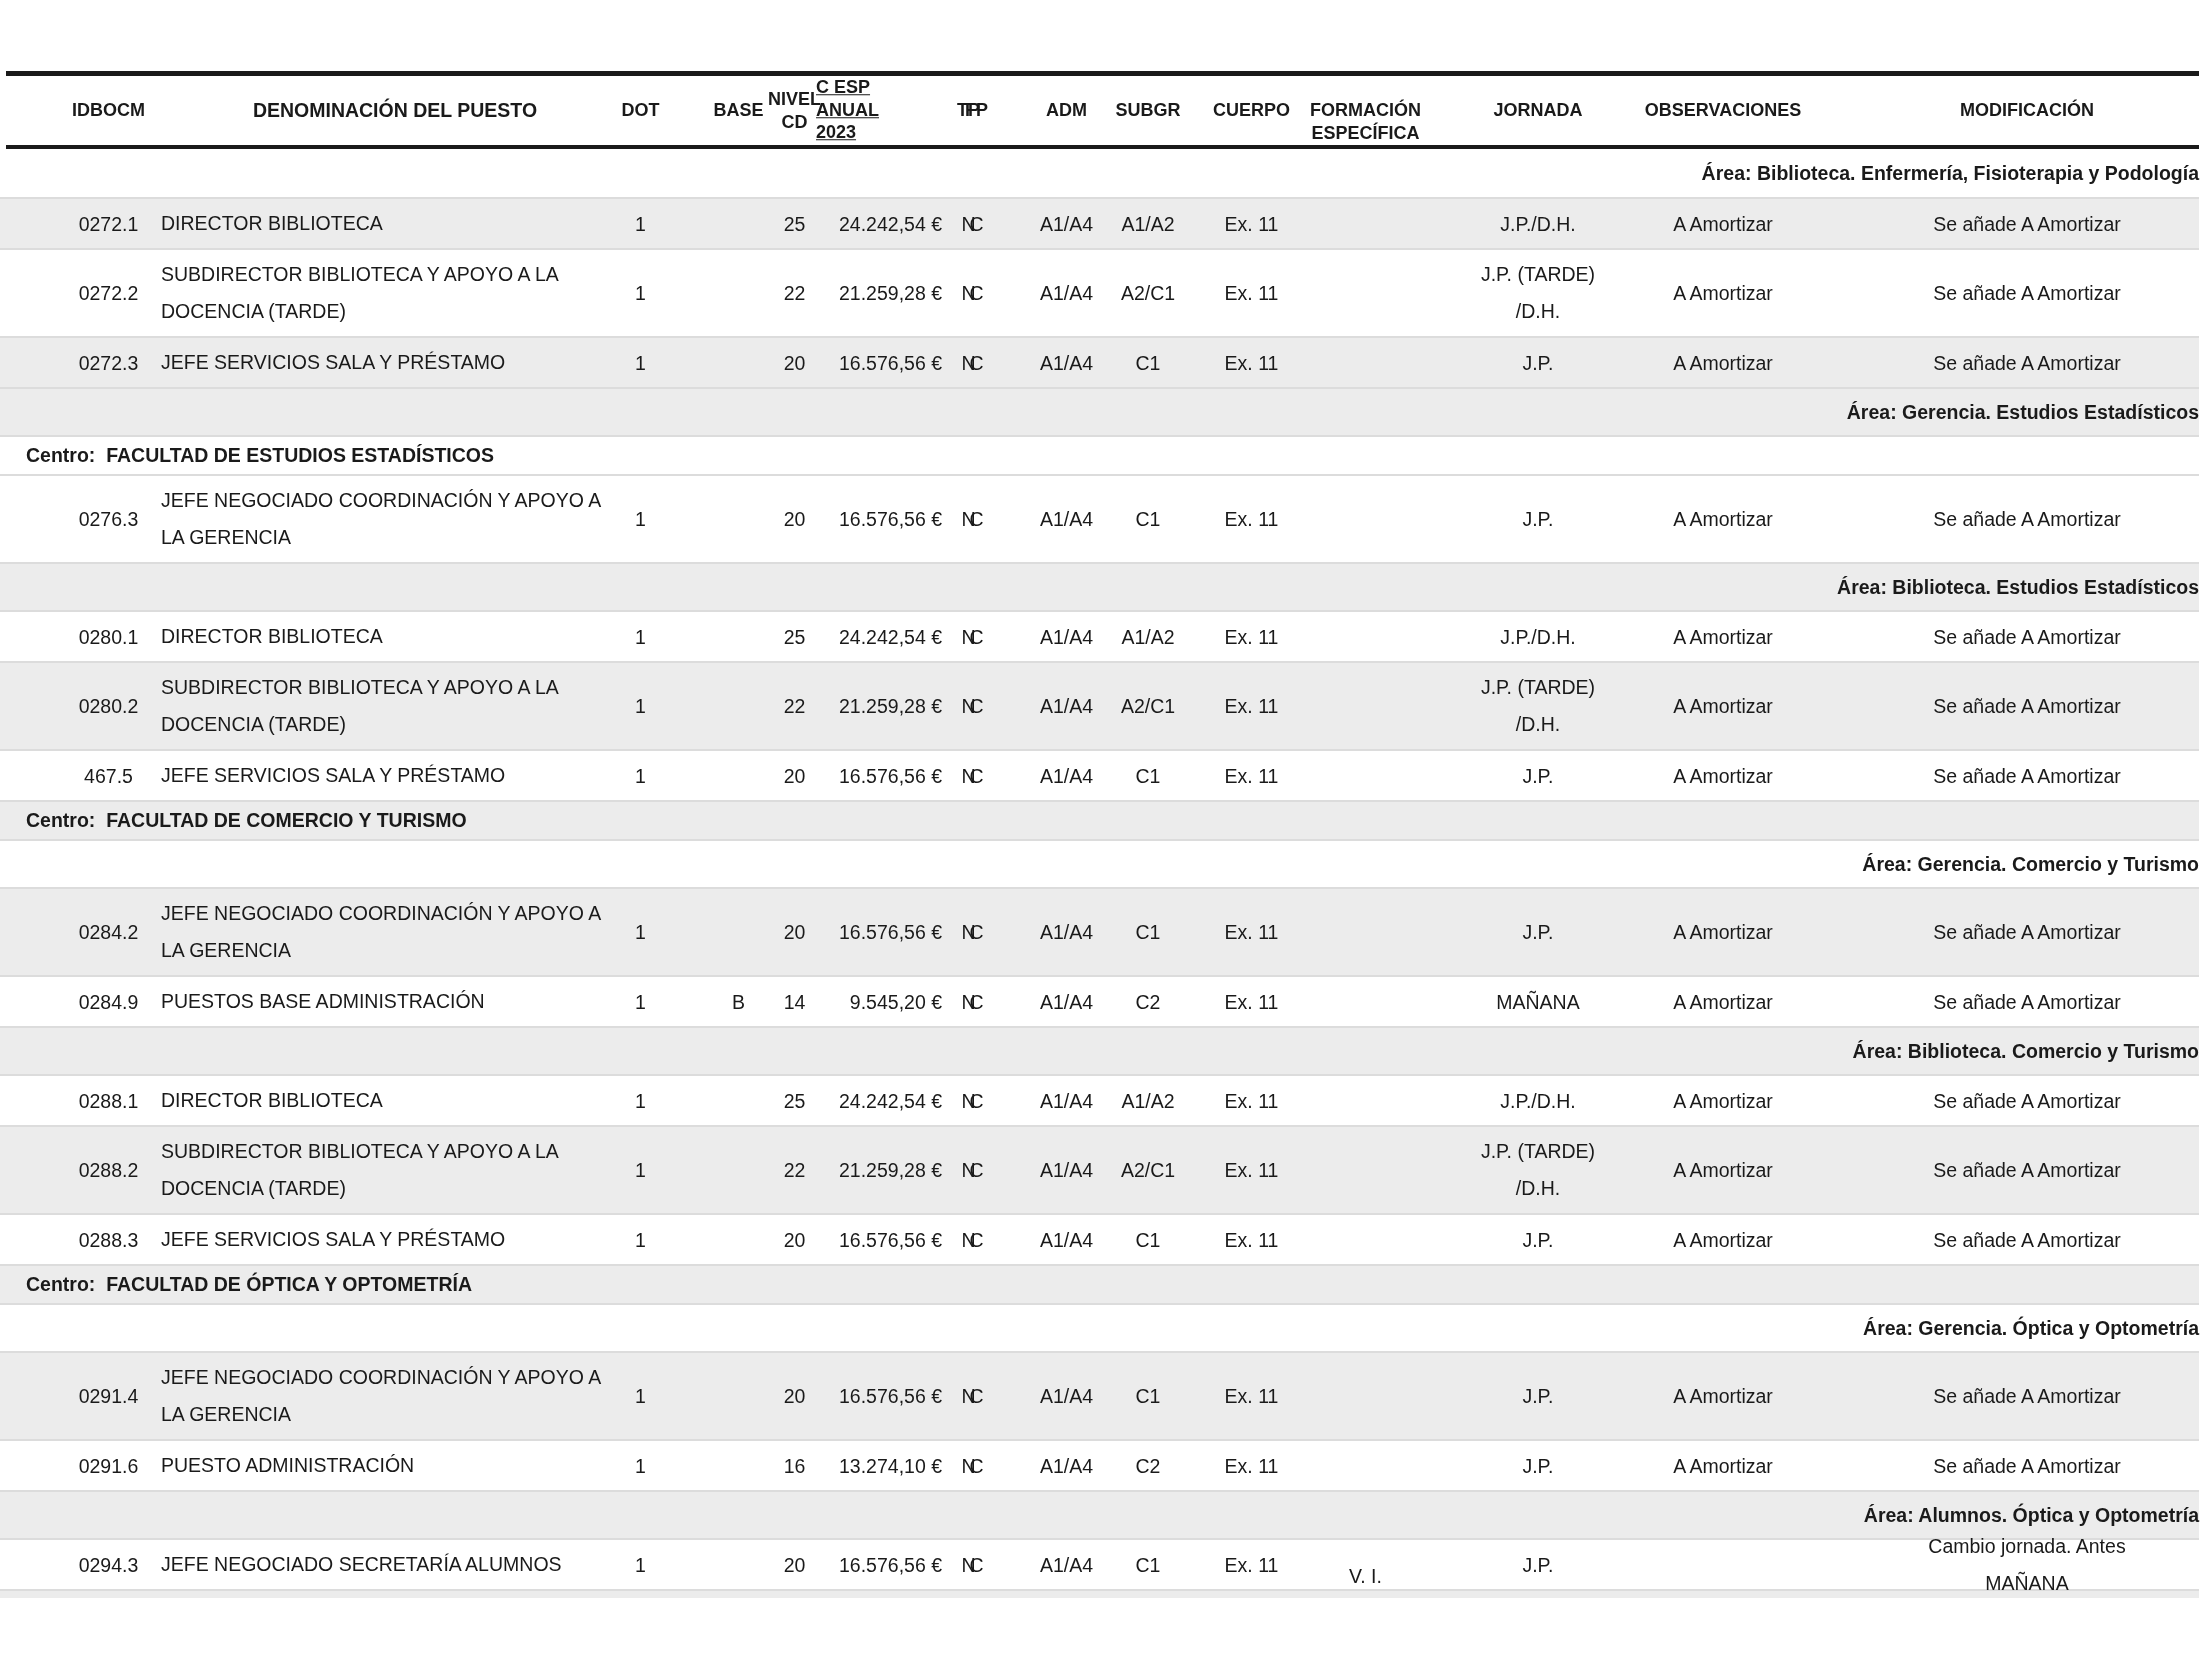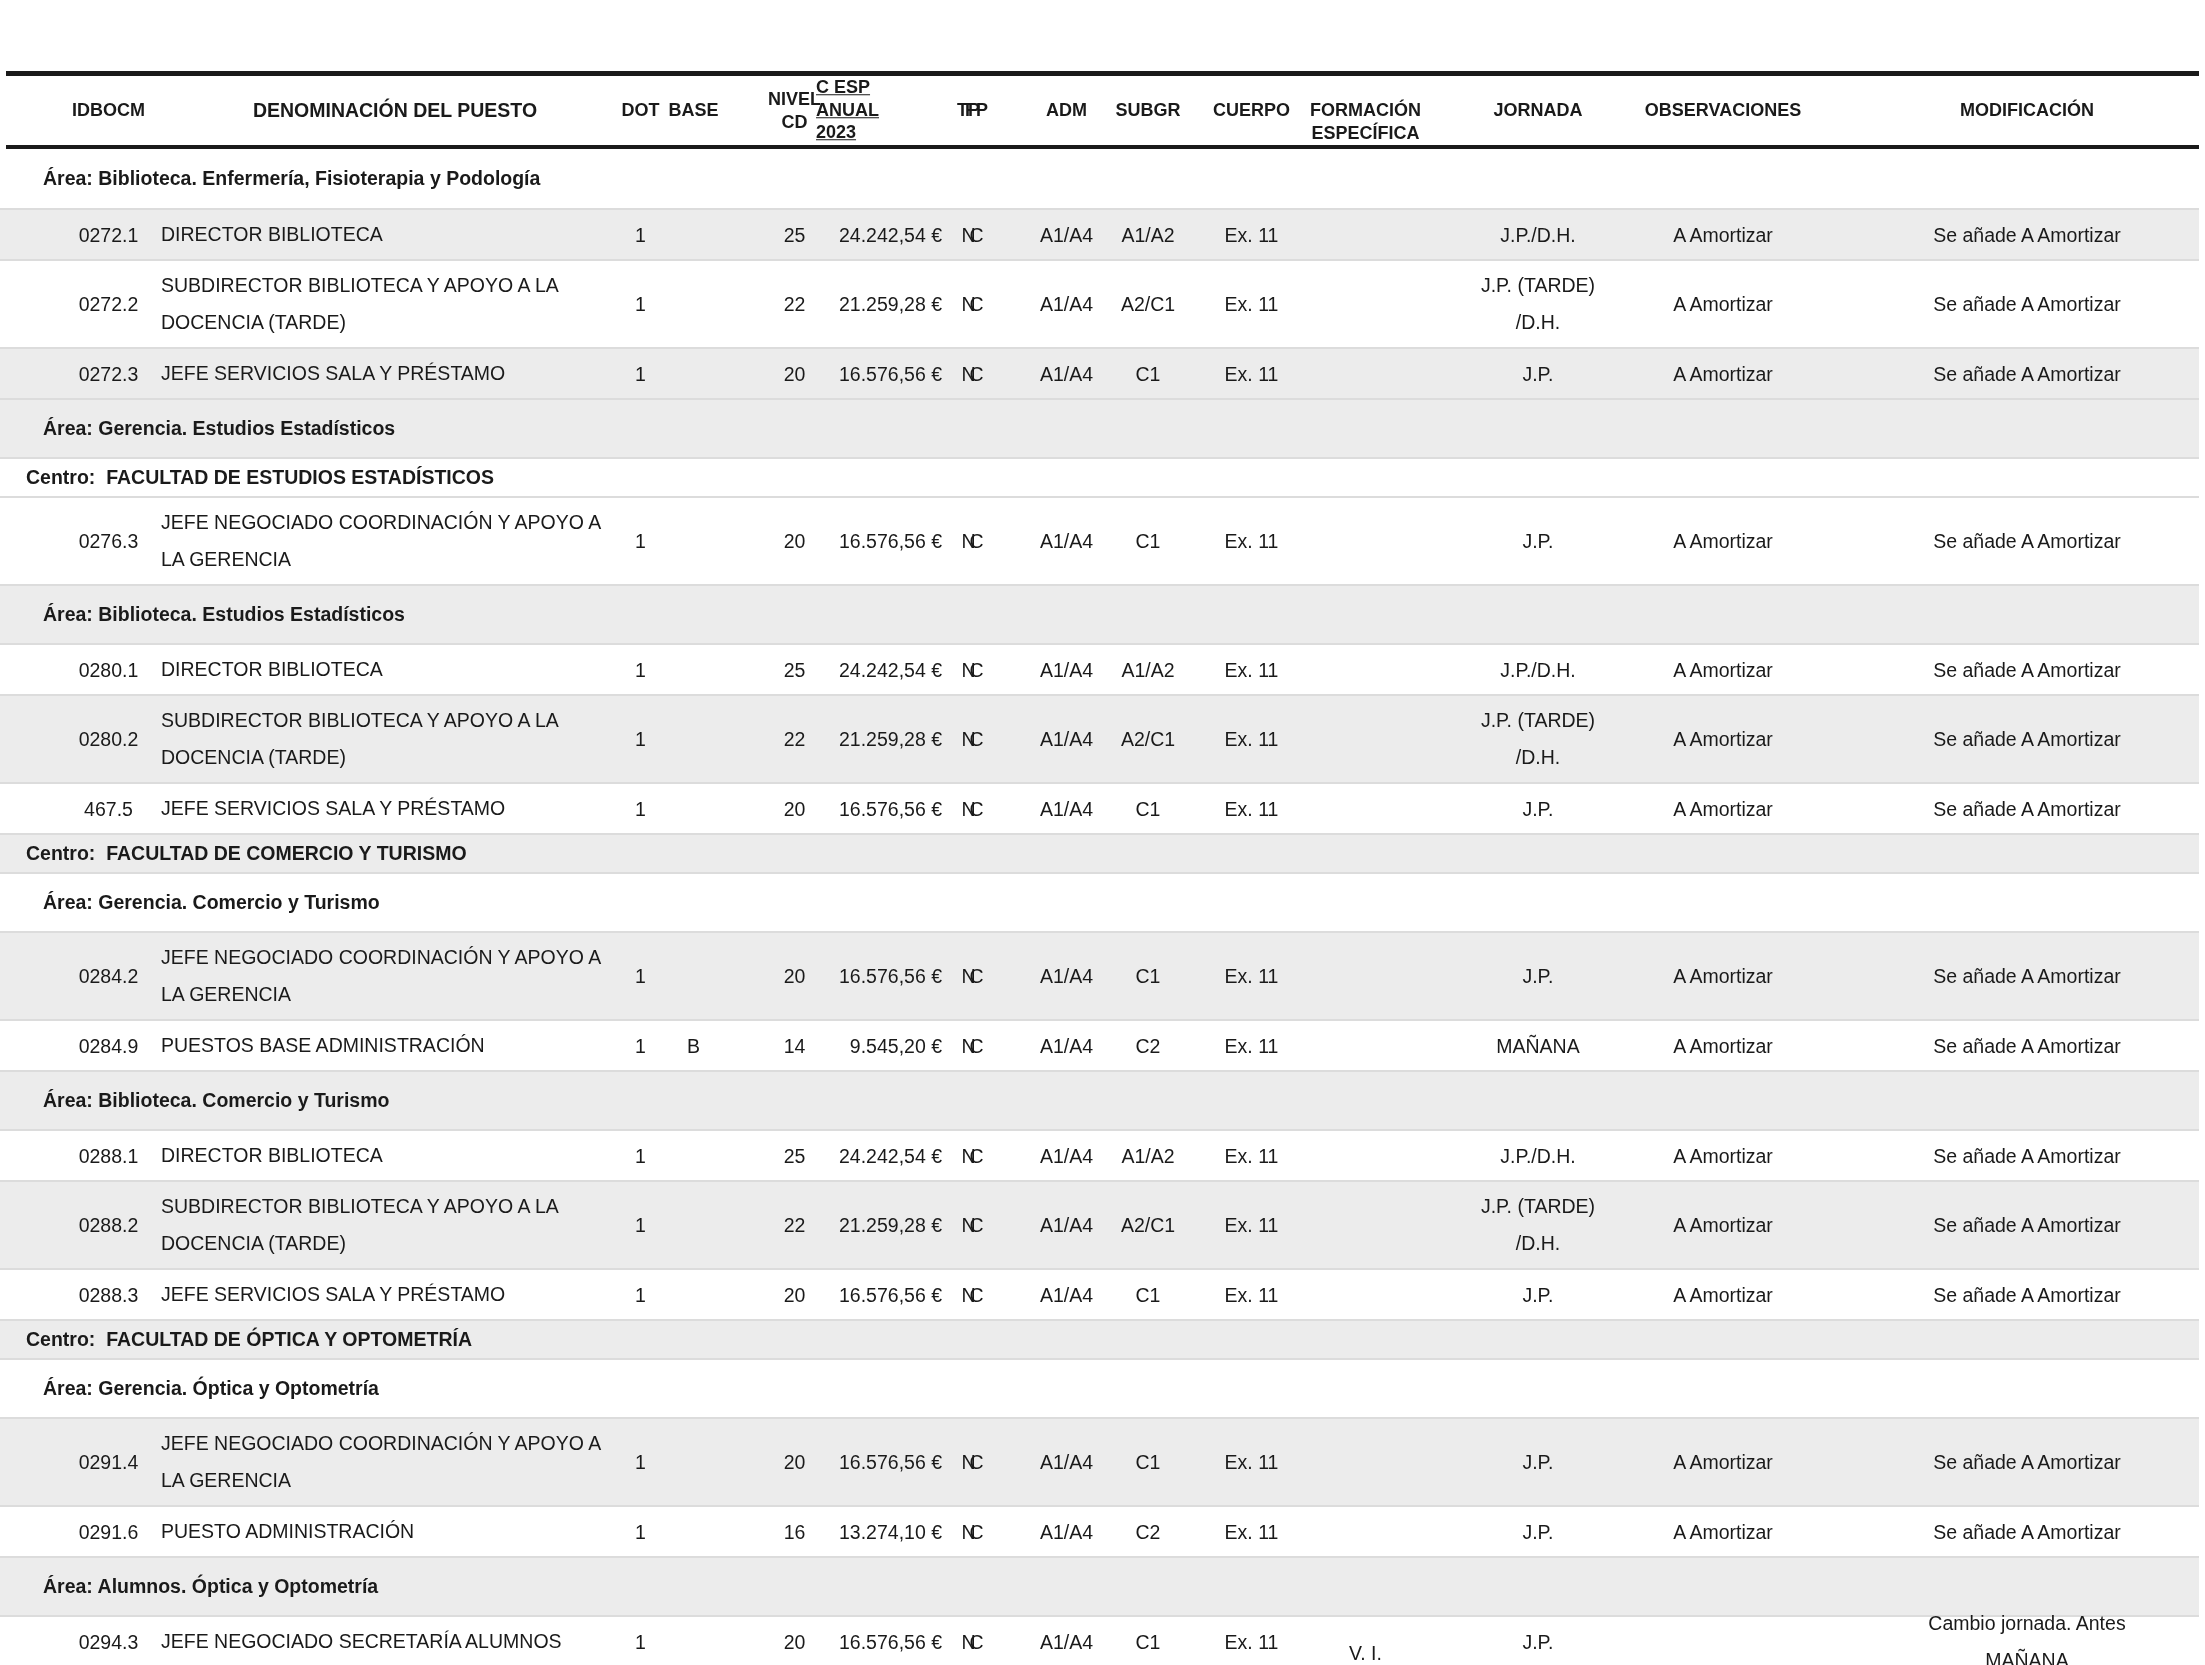--- a/index.html
+++ b/index.html
@@ -21,40 +21,40 @@
     font-weight:bold; font-size:18px; line-height:22.5px;
     text-align:center; white-space:pre-line;
   }
 
   
   .tbody { width:100%; }
   .row { position:relative; width:2199px; background:#ffffff; }
   .row + .row, .endstrip { border-top:2.2px solid #dcdcdc; }
   .row.shade { background:#ececec; }
   .row.puesto { padding:6px 0; min-height:49px; }
-  .row.area   { height:59px; display:flex; align-items:center; }
+  .row.area   { height:48px; display:flex; align-items:center;justify-content:flex-end; }
   .row.centro { height:39px; display:flex; align-items:center; }
   .section-label { font-weight:bold; font-size:19.5px; white-space:pre-line; }
   .row.area   .section-label { padding-left:43px; }
   .row.centro .section-label { padding-left:26px; }
 
   .cell {
     position:absolute; top:50%; transform:translateY(-50%);
     font-size:19.5px; line-height:37px;
     text-align:center; white-space:pre-line;
   }
   
   .c-denominacion {
     position:static; transform:none; display:block;
     margin-left:161px; width:468px;
     text-align:left; font-size:19.5px; line-height:37px; white-space:pre-line;
   }
   .c-idbocm        { left:45px;   width:127px; }
   .c-dot           { left:603px;  width:75px; }
-  .c-base          { left:656px;  width:75px; }
+  .c-base          { left:701px;  width:75px; }
   .c-nivel         { left:757px; width:75px; }
   .c-cesp          { left:816px; width:126px; text-align:right; }
   .c-tp            { left:946px; width:45px; }
   .c-fp            { left:954px; width:45px; }
   .c-adm           { left:1029px; width:75px; }
   .c-subgr         { left:1107px; width:82px; }
   .c-cuerpo        { left:1199px; width:105px; }
   .c-formacion     { left:1298px; width:135px;margin-top:11px; }
   .c-jornada       { left:1463px; width:150px; }
   .c-observaciones { left:1633px; width:180px; }

